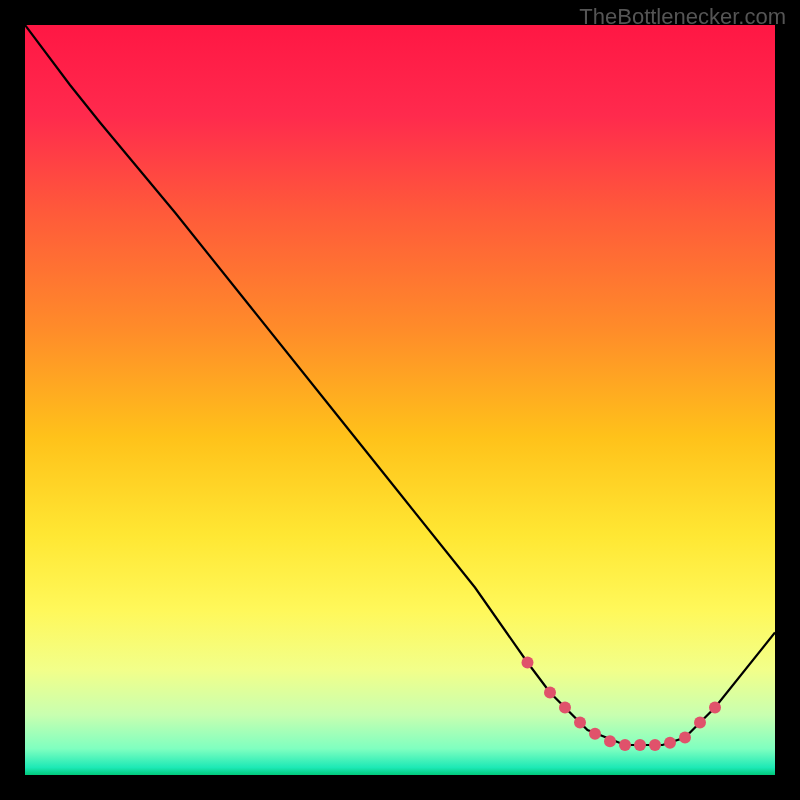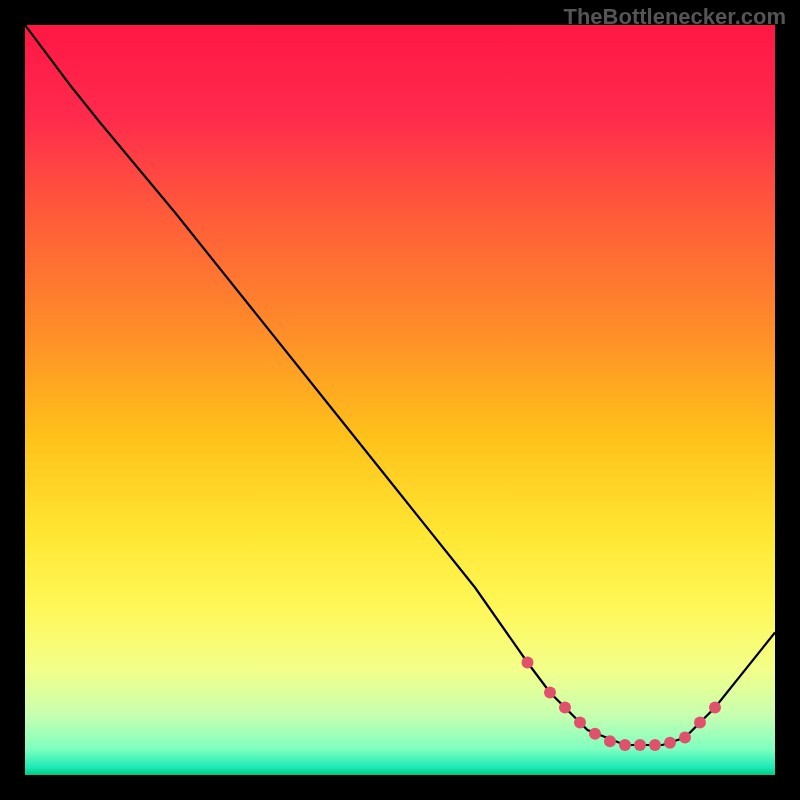--- a/index.html
+++ b/index.html
@@ -9,21 +9,21 @@
     background: #000;
     position: relative;
     font-family: Arial, sans-serif;
   }
   .watermark {
     position: absolute;
     top: 4px;
     right: 14px;
     color: #555;
     font-size: 22px;
-    font-weight: 700;
+    font-weight: 400;
     z-index: 10;
   }
   .plot-area {
     position: absolute;
     top: 25px;
     left: 25px;
     width: 750px;
     height: 750px;
   }
   .gradient-bg {

